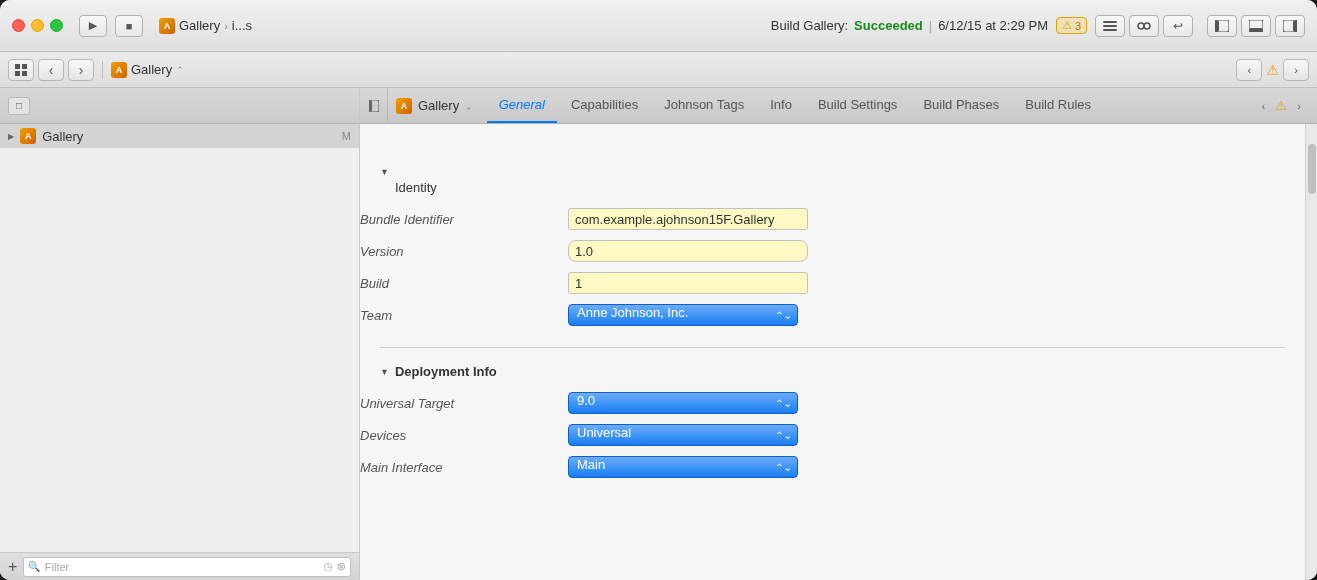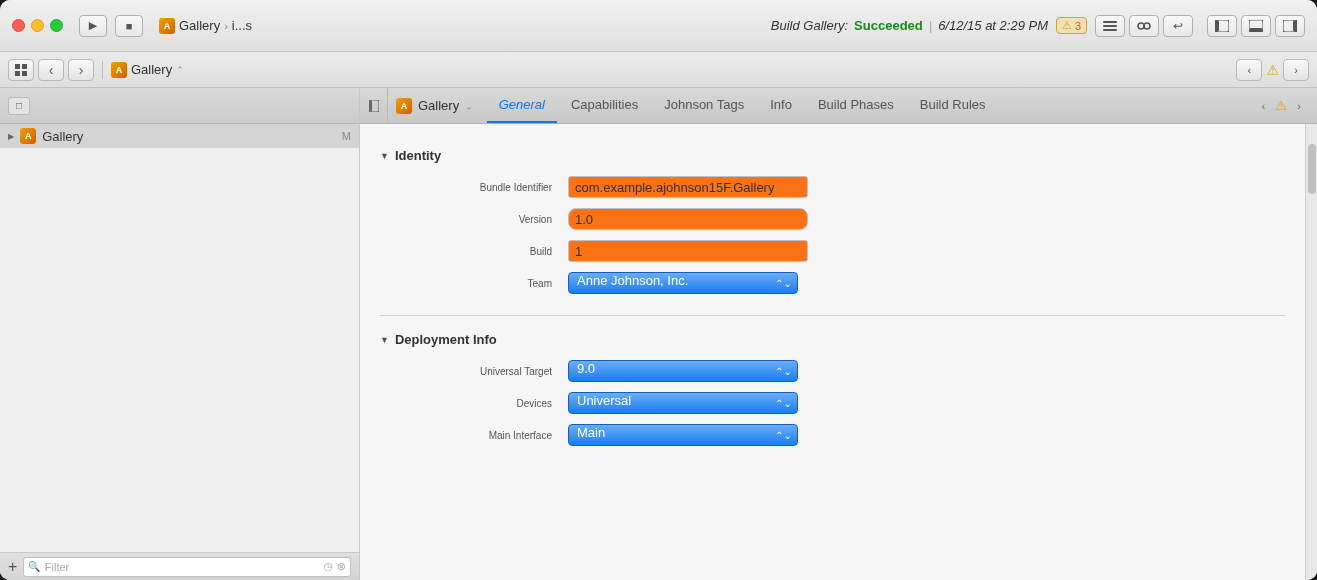--- a/index.html
+++ b/index.html
@@ -91,21 +91,21 @@
       display: flex;
       align-items: center;
       gap: 6px;
       font-size: 13px;
     }
 
     .title-success {
       font-weight: 600;
     }
 
-    .title-normal { font-weight: 400; font-style: italic; }
+    .title-normal { font-weight: 400; }
 
     .warning-badge {
       display: flex;
       align-items: center;
       gap: 3px;
       background: rgba(255,200,0,0.2);
       border: 1px solid #e6a000;
       border-radius: 4px;
       padding: 1px 5px;
       font-size: 11px;
@@ -379,30 +379,30 @@
     .form-row {
       display: flex;
       align-items: center;
       padding: 5px 20px 5px 0;
       gap: 8px;
       min-height: 30px;
     }
 
     .form-label {
       width: 200px;
-      text-align: right;
-      font-size: 10px;
+      font-size: 13px;
       color: #555;
       padding-right: 8px;
       flex-shrink: 0;
+      font-style: italic;
     }
 
     .form-input {
       height: 22px;
-      background: #f97316;
+      background: #fef9c3;
       border: 1px solid #c0c0c0;
       border-radius: 3px;
       padding: 0 6px;
       font-size: 13px;
       color: #333;
       outline: none;
       min-width: 230px;
     }
 
     .form-select-wrapper {
@@ -600,40 +600,43 @@
           <div class="tab">
             <span>Capabilities</span>
           </div>
           <div class="tab">
             <span>Johnson Tags</span>
           </div>
           <div class="tab">
             <span>Info</span>
           </div>
           <div class="tab">
+            <span>Build Settings</span>
+          </div>
+          <div class="tab">
             <span>Build Phases</span>
           </div>
           <div class="tab">
             <span>Build Rules</span>
           </div>
         </div>
         <div class="tab-nav">
           <div class="tab-nav-btn">‹</div>
           <span style="color:#e6a000; font-size:13px;">⚠</span>
           <div class="tab-nav-btn">›</div>
         </div>
       </div>
 
       <div style="display:flex; flex:1; overflow:hidden;">
         <div class="content-scroll">
 
           <div class="section">
             <div class="section-header">
               <span class="section-triangle">▼</span>
-              <span style="font-weight:700;">Identity</span>
+              <span style="font-weight:400;margin-top:32px;">Identity</span>
             </div>
 
             <div class="form-row">
               <span class="form-label">Bundle Identifier</span>
               <input class="form-input" type="text" style="min-width: 240px;" value="com.example.ajohnson15F.Gallery">
             </div>
 
             <div class="form-row">
               <span class="form-label">Version</span>
               <input class="form-input" type="text" style="min-width: 240px; border-radius: 8px;" value="1.0">

